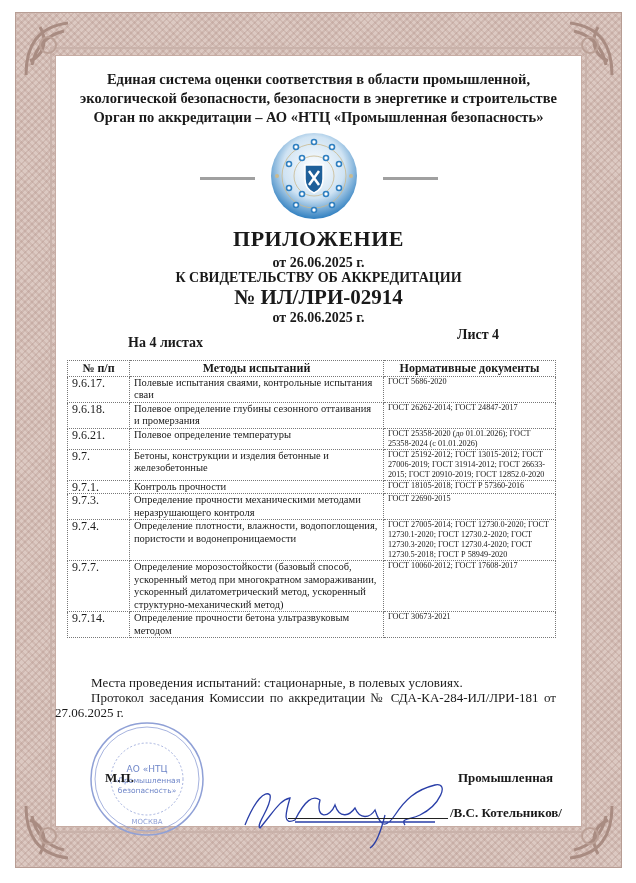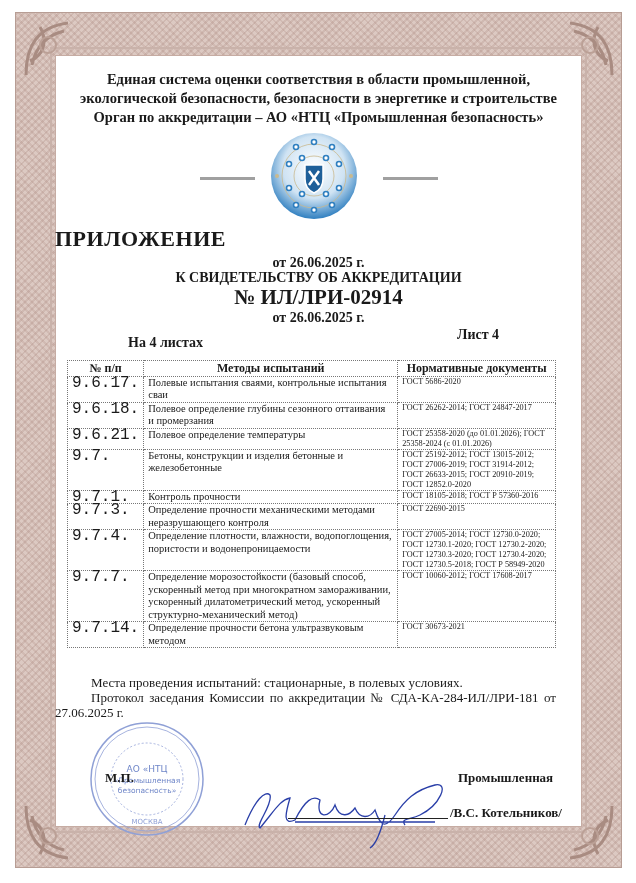--- a/index.html
+++ b/index.html
@@ -11,29 +11,29 @@
       #dcc9c2;
     border:1px solid #b79d94; }
   .frame-inner-line { position:absolute; left:34px; top:34px; right:34px; bottom:34px; border:2px solid #c9b2aa; }
   .corner { position:absolute; width:70px; height:70px; }
   .corner svg { width:100%; height:100%; }
   .paper { position:absolute; left:55px; top:55px; width:527px; height:772px; background:#ffffff; border:1px solid #c6aca3; box-sizing:border-box; }
 
   .head { position:absolute; left:55px; width:527px; top:70px; text-align:center; font-weight:bold; font-size:14.5px; line-height:19px; }
   .emblem { position:absolute; left:269px; top:131px; width:90px; height:90px; }
   .deco-line { position:absolute; top:177px; height:3px; width:55px; background:#a0a0a0; }
-  .title { position:absolute; left:55px; width:527px; top:226px; text-align:left; font-weight:bold; font-size:22px; letter-spacing:0.5px; }
+  .title { position:absolute; left:55px; width:527px; top:226px; text-align:center; font-weight:bold; font-size:22px; letter-spacing:0.5px; }
   .sub { position:absolute; left:55px; width:527px; text-align:center; font-weight:bold; font-size:14px; }
   .number { position:absolute; left:55px; width:527px; top:285px; text-align:center; font-weight:bold; font-size:21px; }
   .sheets { position:absolute; top:327px; font-weight:bold; font-size:14px; }
 
   table.methods { position:absolute; left:67px; top:360px; width:489px; border-collapse:collapse; font-size:10.5px; line-height:12.5px; }
   table.methods td, table.methods th { border:1px dotted #777; vertical-align:top; padding:0 4px; }
   table.methods th { font-weight:bold; font-size:12px; text-align:center; padding:1px 4px; }
-  table.methods td.num { width:53px; font-size:16px;font-family:Liberation Mono, monospace; }
+  table.methods td.num { width:53px; font-size:12px; }
   table.methods td.method { width:245px; font-size:10.5px; }
   table.methods td.docs { font-size:8.2px; line-height:10px; }
 
   .footer-p { position:absolute; left:67px; width:489px; font-size:13px; line-height:15px; }
   .stamp { position:absolute; left:88px; top:720px; width:118px; height:118px; }
   .mp { position:absolute; left:105px; top:770px; font-weight:bold; font-size:13px; }
   .role { position:absolute; left:458px; top:770px; font-weight:bold; font-size:13px; }
   .signame { position:absolute; left:450px; top:805px; font-weight:bold; font-size:13px; }
   .sigline { position:absolute; left:288px; top:818px; width:160px; border-top:1px solid #222; }
   .signature { position:absolute; left:235px; top:770px; width:230px; height:80px; }

